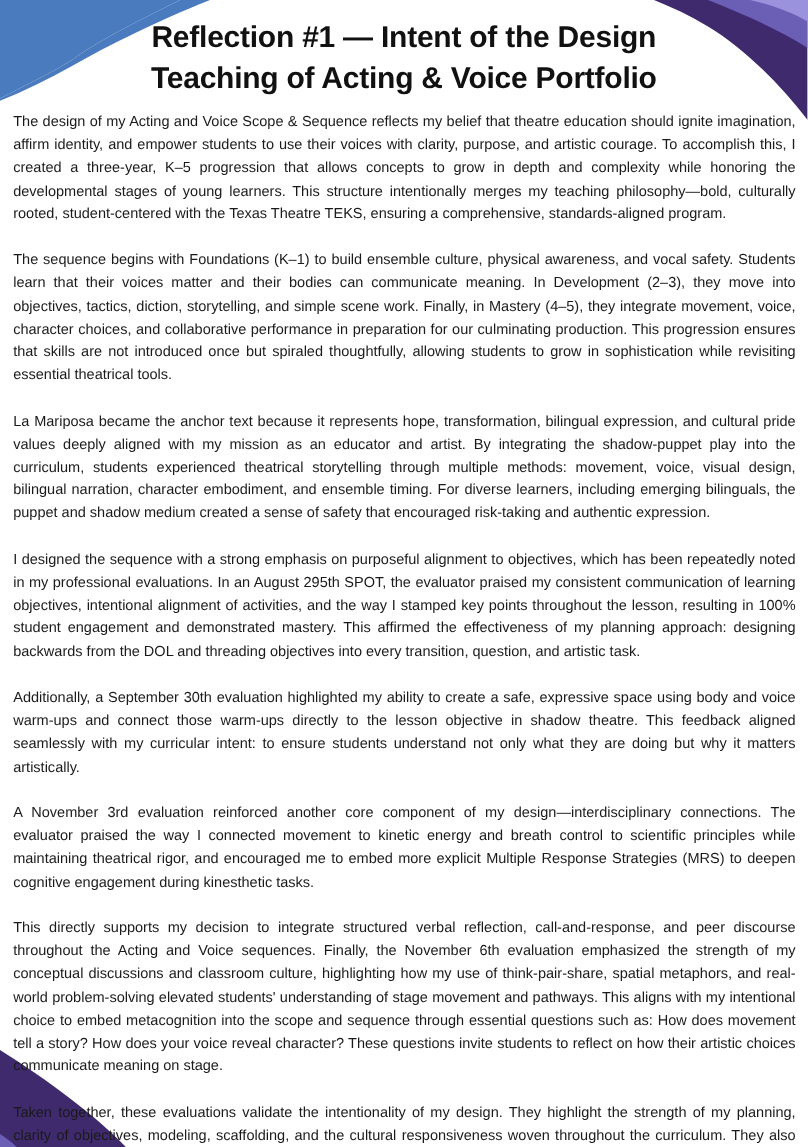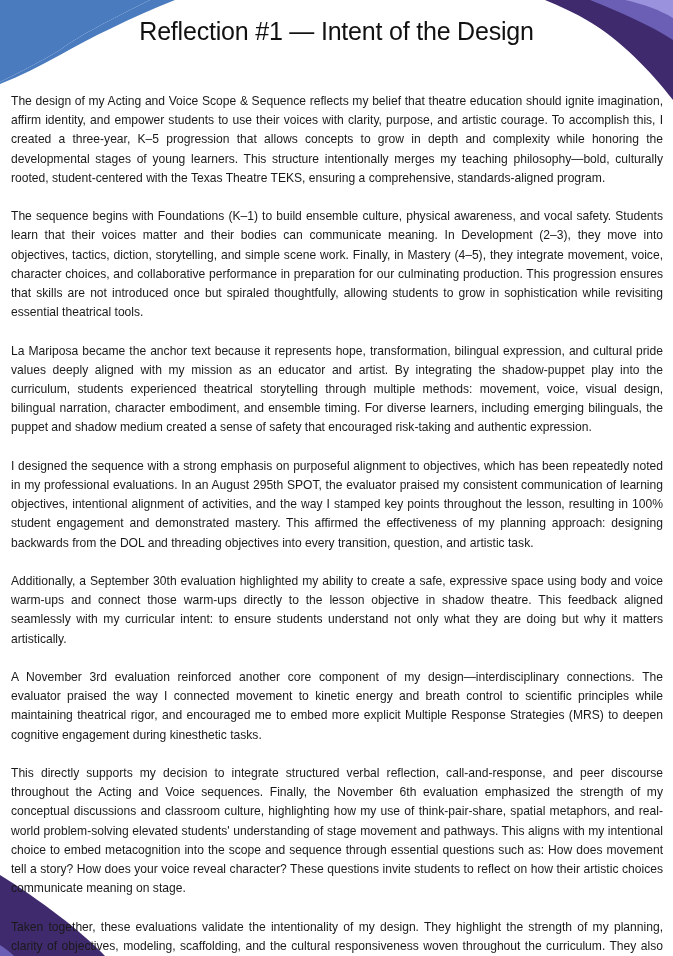--- a/index.html
+++ b/index.html
@@ -1,20 +1,20 @@
 <!DOCTYPE html>
 <html><head>
 <meta charset="utf-8">
 <style>
   html, body { margin: 0; padding: 0; background: #ffffff; }
   body { width: 673px; height: 956px; position: relative; overflow: hidden; }
   .deco { position: absolute; left: 0; top: 0; width: 673px; height: 956px; pointer-events: none; }
   .title-block {
     position: absolute; left: 0; top: 14px; width: 673px; text-align: center;
-    font-family: "Liberation Sans", sans-serif; font-weight: normal; color: #111;
+    font-family: "Liberation Sans", sans-serif; font-weight: bold; color: #111;
     font-size: 25px; line-height: 34px; letter-spacing: -0.2px;
   }
   .title-block div { margin: 0; }
   .body-text {
     position: absolute; left: 11px; top: 92px; width: 652px;
     font-family: "Liberation Sans", sans-serif; font-size: 12.1px; line-height: 19.2px;
     color: #1a1a1a; text-align: justify;
   }
   .body-text p { margin: 0 0 19.2px 0; }
 </style>
@@ -29,20 +29,21 @@
   <path d="M545,0 L673,0 L673,100 C650,70 620,40 590,22 C575,13 560,6 545,0 Z" fill="#3f2a6e"></path>
   <path d="M590,0 L673,0 L673,40 C650,25 620,12 590,0 Z" fill="#6a5fb5"></path>
   <path d="M625,0 L673,0 L673,18 C660,10 643,4 625,0 Z" fill="#9b92dd"></path>
 
   <path d="M0,875 C40,900 80,930 105,956 L0,956 Z" fill="#3f2a6e"></path>
   <path d="M0,945 C5,948 10,952 14,956 L0,956 Z" fill="#6a5fb5"></path>
 </svg>
 
 <header class="title-block">
   <div>Reflection #1 — Intent of the Design</div>
+  <div>Teaching of Acting &amp; Voice Portfolio</div>
 </header>
 
 <main class="body-text">
   <p>The design of my Acting and Voice Scope &amp; Sequence reflects my belief that theatre education should ignite imagination, affirm identity, and empower students to use their voices with clarity, purpose, and artistic courage. To accomplish this, I created a three-year, K–5 progression that allows concepts to grow in depth and complexity while honoring the developmental stages of young learners. This structure intentionally merges my teaching philosophy—bold, culturally rooted, student-centered with the Texas Theatre TEKS, ensuring a comprehensive, standards-aligned program.</p>
   <p>The sequence begins with Foundations (K–1) to build ensemble culture, physical awareness, and vocal safety. Students learn that their voices matter and their bodies can communicate meaning. In Development (2–3), they move into objectives, tactics, diction, storytelling, and simple scene work. Finally, in Mastery (4–5), they integrate movement, voice, character choices, and collaborative performance in preparation for our culminating production. This progression ensures that skills are not introduced once but spiraled thoughtfully, allowing students to grow in sophistication while revisiting essential theatrical tools.</p>
   <p>La Mariposa became the anchor text because it represents hope, transformation, bilingual expression, and cultural pride values deeply aligned with my mission as an educator and artist.  By integrating the shadow-puppet play into the curriculum, students experienced theatrical storytelling through multiple methods: movement, voice, visual design, bilingual narration, character embodiment, and ensemble timing. For diverse learners, including emerging bilinguals, the puppet and shadow medium created a sense of safety that encouraged risk-taking and authentic expression.</p>
   <p>I designed the sequence with a strong emphasis on purposeful alignment to objectives, which has been repeatedly noted in my professional evaluations. In an August 295th SPOT, the evaluator praised my consistent communication of learning objectives, intentional alignment of activities, and the way I stamped key points throughout the lesson, resulting in 100% student engagement and demonstrated mastery.  This affirmed the effectiveness of my planning approach: designing backwards from the DOL and threading objectives into every transition, question, and artistic task.</p>
   <p>Additionally, a September 30th evaluation highlighted my ability to create a safe, expressive space using body and voice warm-ups and connect those warm-ups directly to the lesson objective in shadow theatre. This feedback aligned seamlessly with my curricular intent: to ensure students understand not only what they are doing but why it matters artistically.</p>
   <p>A November 3rd evaluation reinforced another core component of my design—interdisciplinary connections. The evaluator praised the way I connected movement to kinetic energy and breath control to scientific principles while maintaining theatrical rigor, and encouraged me to embed more explicit Multiple Response Strategies (MRS) to deepen cognitive engagement during kinesthetic tasks.</p>
   <p>This directly supports my decision to integrate structured verbal reflection, call-and-response, and peer discourse throughout the Acting and Voice sequences. Finally, the November 6th evaluation emphasized the strength of my conceptual discussions and classroom culture, highlighting how my use of think-pair-share, spatial metaphors, and real-world problem-solving elevated students' understanding of stage movement and pathways. This aligns with my intentional choice to embed metacognition into the scope and sequence through essential questions such as: How does movement tell a story? How does your voice reveal character? These questions invite students to reflect on how their artistic choices communicate meaning on stage.</p>

